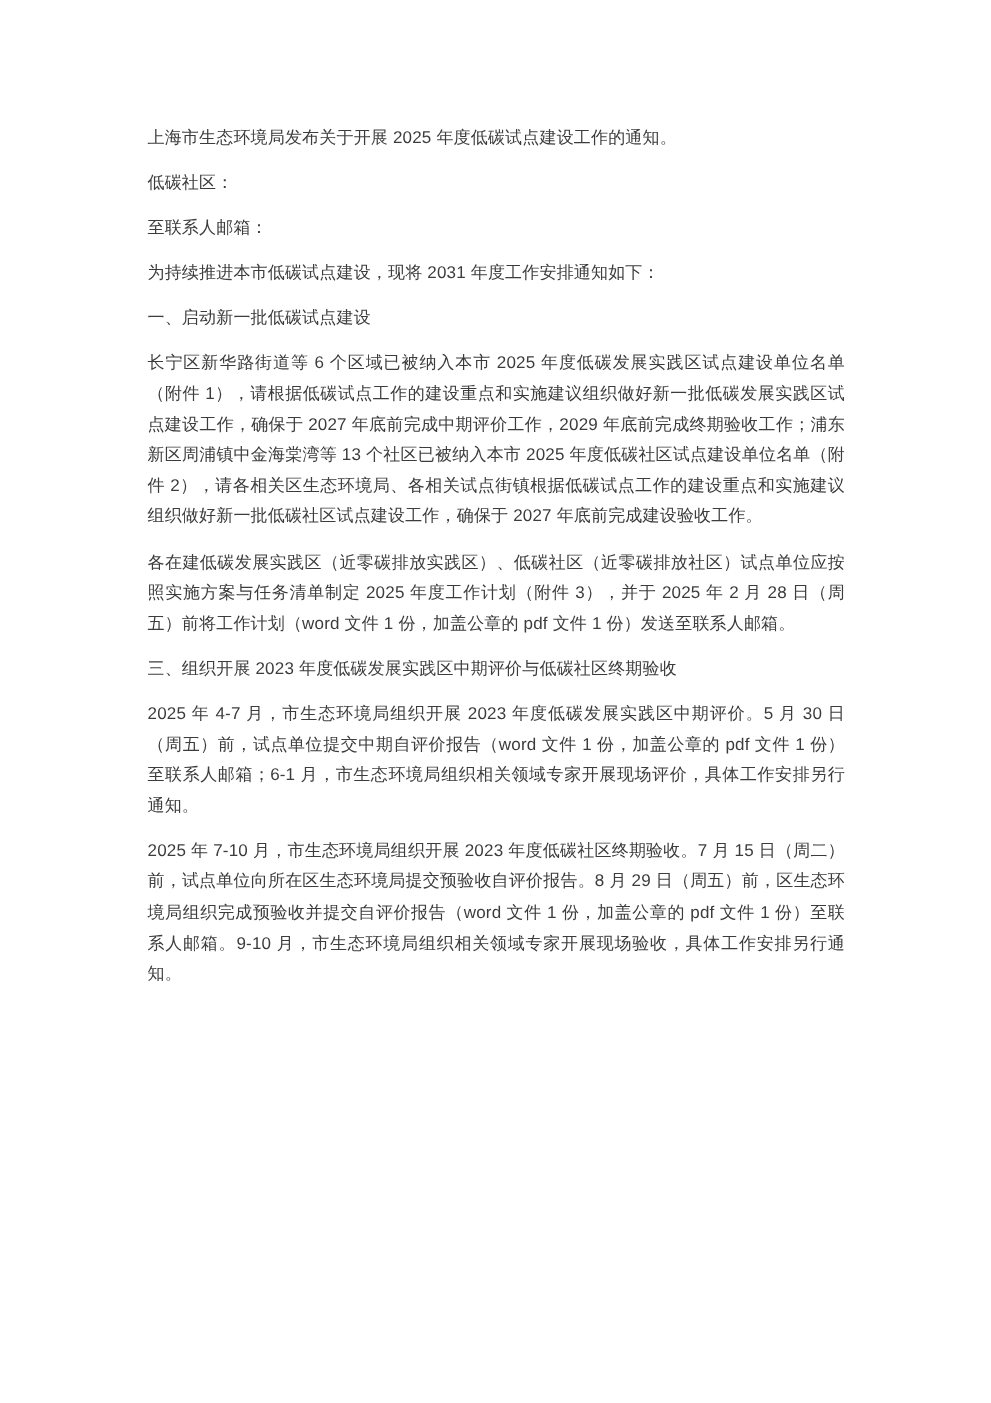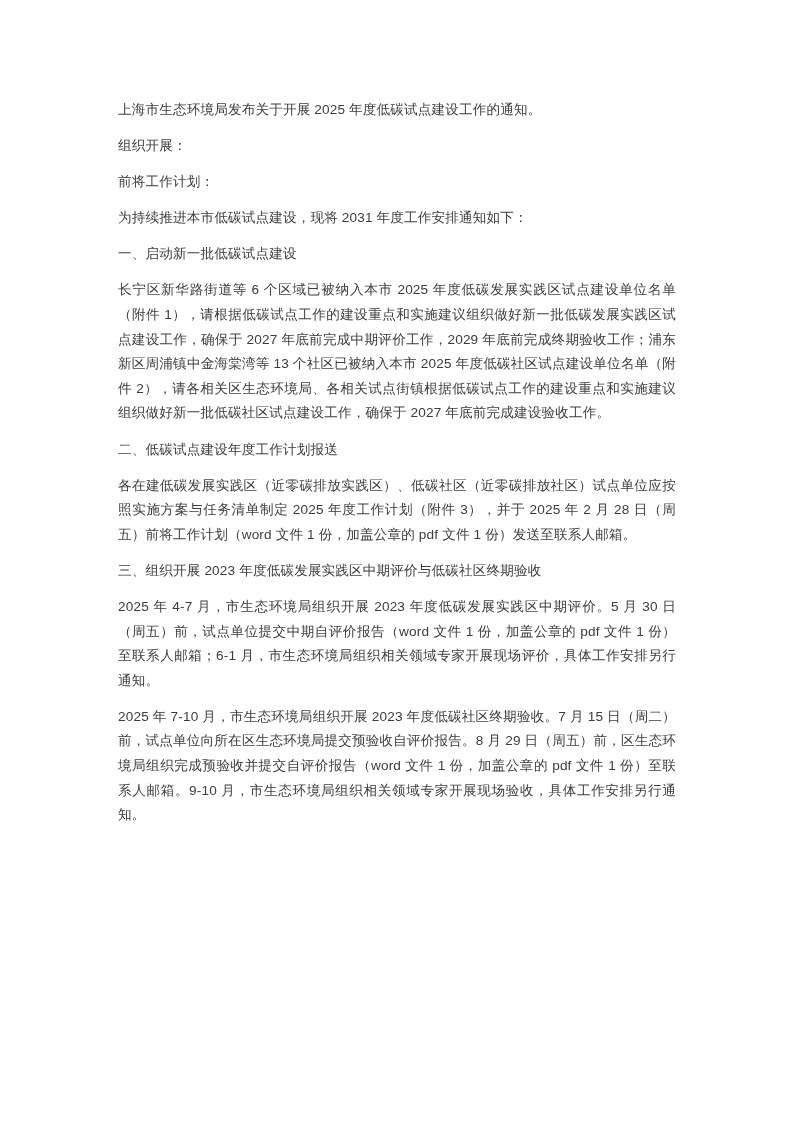--- a/index.html
+++ b/index.html
@@ -41,24 +41,23 @@
   .para:last-child {
     margin-bottom: 0;
   }
 </style>
 </head>
 <body>
 
 <div id="page">
   <div id="doc-body">
     <p class="para">上海市生态环境局发布关于开展 2025 年度低碳试点建设工作的通知。</p>
-    <p class="para">组织开展：</p>
-    <p class="para">前将工作计划：</p>
+    <p class="para">低碳社区：</p>
+    <p class="para">至联系人邮箱：</p>
     <p class="para">为持续推进本市低碳试点建设，现将 2031 年度工作安排通知如下：</p>
     <p class="para heading">一、启动新一批低碳试点建设</p>
     <p class="para">长宁区新华路街道等 6 个区域已被纳入本市 2025 年度低碳发展实践区试点建设单位名单（附件 1），请根据低碳试点工作的建设重点和实施建议组织做好新一批低碳发展实践区试点建设工作，确保于 2027 年底前完成中期评价工作，2029 年底前完成终期验收工作；浦东新区周浦镇中金海棠湾等 13 个社区已被纳入本市 2025 年度低碳社区试点建设单位名单（附件 2），请各相关区生态环境局、各相关试点街镇根据低碳试点工作的建设重点和实施建议组织做好新一批低碳社区试点建设工作，确保于 2027 年底前完成建设验收工作。</p>
-    <p class="para heading">二、低碳试点建设年度工作计划报送</p>
     <p class="para">各在建低碳发展实践区（近零碳排放实践区）、低碳社区（近零碳排放社区）试点单位应按照实施方案与任务清单制定 2025 年度工作计划（附件 3），并于 2025 年 2 月 28 日（周五）前将工作计划（word 文件 1 份，加盖公章的 pdf 文件 1 份）发送至联系人邮箱。</p>
     <p class="para heading">三、组织开展 2023 年度低碳发展实践区中期评价与低碳社区终期验收</p>
     <p class="para">2025 年 4-7 月，市生态环境局组织开展 2023 年度低碳发展实践区中期评价。5 月 30 日（周五）前，试点单位提交中期自评价报告（word 文件 1 份，加盖公章的 pdf 文件 1 份）至联系人邮箱；6-1 月，市生态环境局组织相关领域专家开展现场评价，具体工作安排另行通知。</p>
     <p class="para">2025 年 7-10 月，市生态环境局组织开展 2023 年度低碳社区终期验收。7 月 15 日（周二）前，试点单位向所在区生态环境局提交预验收自评价报告。8 月 29 日（周五）前，区生态环境局组织完成预验收并提交自评价报告（word 文件 1 份，加盖公章的 pdf 文件 1 份）至联系人邮箱。9-10 月，市生态环境局组织相关领域专家开展现场验收，具体工作安排另行通知。</p>
   </div>
 </div>
 
 </body></html>

